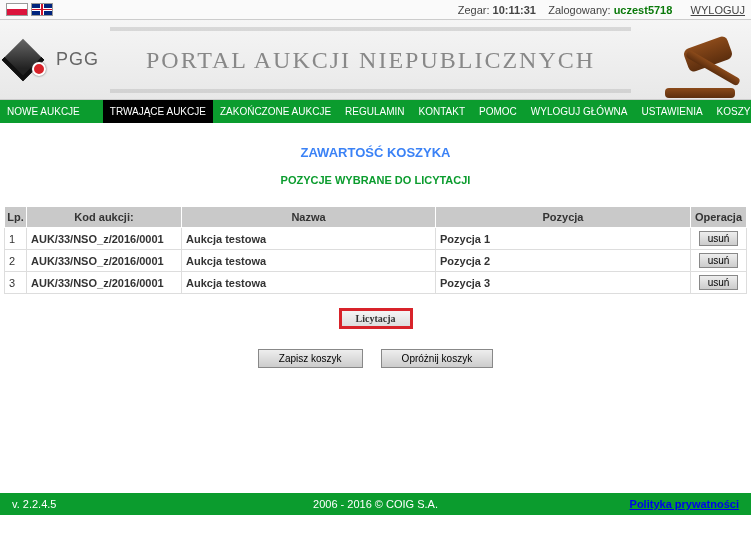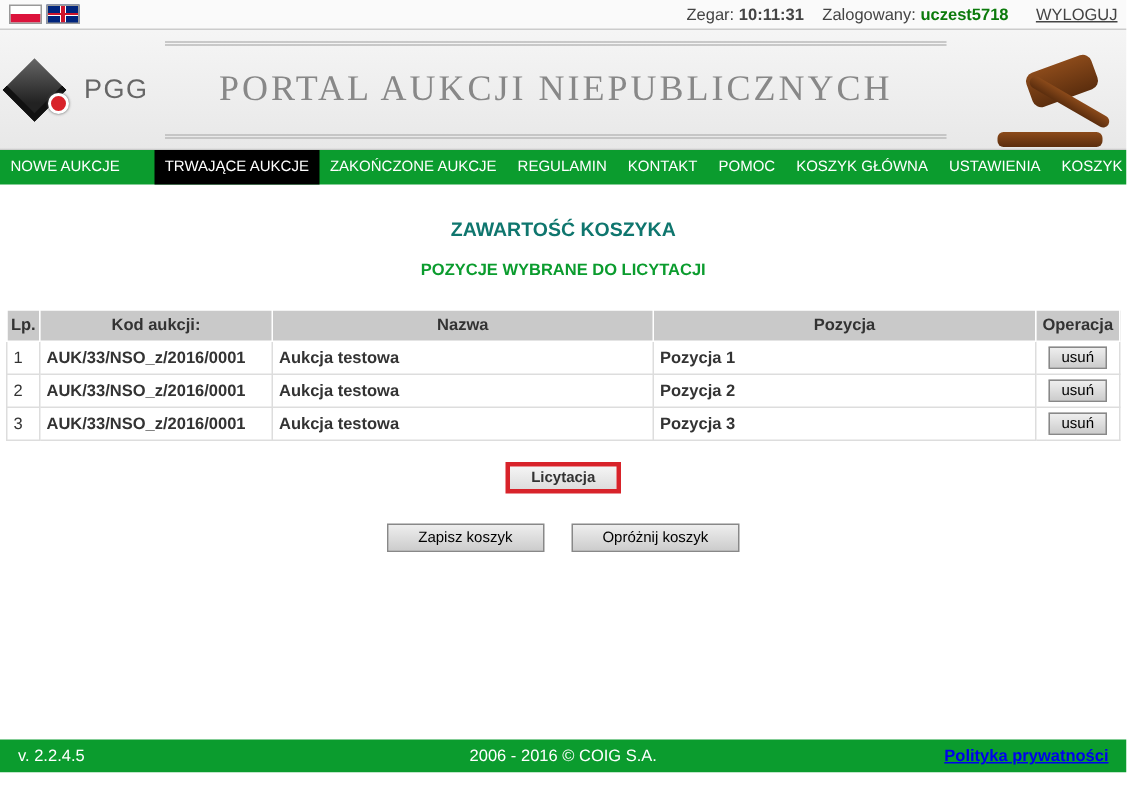--- a/index.html
+++ b/index.html
@@ -121,21 +121,21 @@
     text-decoration: none;
     padding: 0 7px;
     height: 100%;
     display: flex;
     align-items: center;
     white-space: nowrap;
   }
   .nav a.active { background: #000; margin-left: 16px; }
 
   .content { padding: 12px 4px 40px; min-height: 370px; }
-  h2 { text-align: center; font-size: 13px; color: #0f766e; margin: 10px 0 14px; }
+  h2 { text-align: center; font-size: 13px; color: #3b82f6; margin: 10px 0 14px; }
   h3 { text-align: center; font-size: 11px; color: #0b9c2e; margin: 0 0 20px; }
 
   table.grid {
     width: 100%;
     border-collapse: collapse;
     table-layout: fixed;
   }
   table.grid th {
     background: #c9c9c9;
     border: 1px solid #fff;
@@ -160,20 +160,21 @@
     padding: 1px 8px;
     cursor: pointer;
     font-family: inherit;
   }
   .btn-primary {
     border: 3px solid #d8232a;
     padding: 2px 14px;
     font-weight: bold;
     color: #333;
     background: linear-gradient(#f5f5f5,#ddd);
+    font-family: Liberation Serif, serif;
   }
   .center-row { text-align: center; margin-top: 14px; }
   .btn-row { display:flex; gap: 18px; justify-content:center; margin-top: 20px; }
   .btn-row .btn { padding: 3px 20px; }
 
   .footer {
     background: #0b9c2e;
     color: #fff;
     display: flex;
     align-items: center;
@@ -220,21 +221,21 @@
     </div>
   </div>
 
   <div class="nav" id="nav">
       <a href="#">NOWE AUKCJE</a>
       <a href="#" class="active">TRWAJĄCE AUKCJE</a>
       <a href="#">ZAKOŃCZONE AUKCJE</a>
       <a href="#">REGULAMIN</a>
       <a href="#">KONTAKT</a>
       <a href="#">POMOC</a>
-      <a href="#">KOSZYK GŁÓWNA</a>
+      <a href="#">WYLOGUJ GŁÓWNA</a>
       <a href="#">USTAWIENIA</a>
       <a href="#">KOSZYK</a>
     </div>
 
   <div class="content">
     <h2>ZAWARTOŚĆ KOSZYKA</h2>
     <h3>POZYCJE WYBRANE DO LICYTACJI</h3>
 
     <table class="grid">
       <thead>

